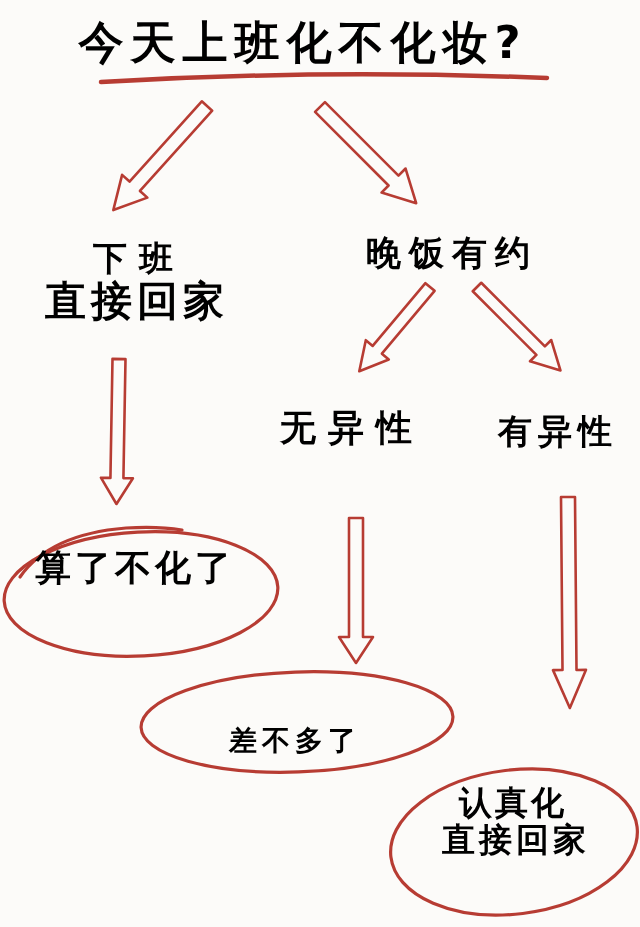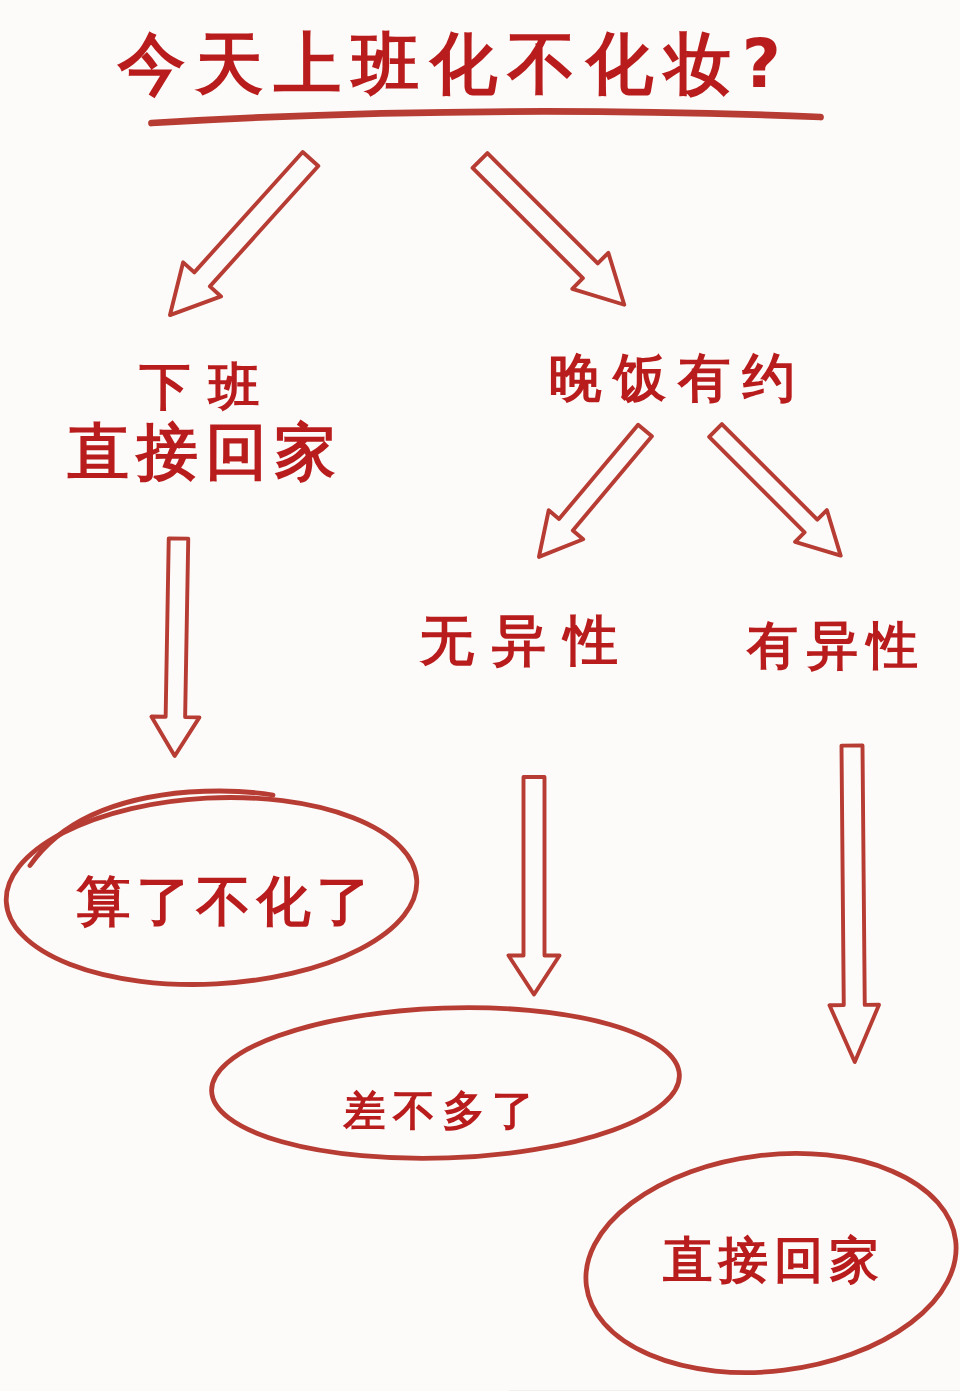--- a/index.html
+++ b/index.html
@@ -5,30 +5,30 @@
   html,body{margin:0;padding:0;background:#e9e7e4;}
   .canvas{
     position:relative;width:640px;height:927px;overflow:hidden;
     background:#fcfbf9;
     font-family:"DejaVu Sans",sans-serif;
   }
   .strokes{position:absolute;left:0;top:0;z-index:1;}
   .label{
     position:absolute;z-index:2;
     transform:translateX(-50%);
-    color:#b91c1c;font-weight:700;line-height:1;
+    color:#000000;font-weight:700;line-height:1;
     white-space:nowrap;text-align:center;
   }
   .title{left:303px;top:20px;font-size:45px;letter-spacing:7px;}
   .go-home-1{left:139px;top:241px;font-size:34px;letter-spacing:12px;}
   .go-home-2{left:137px;top:281px;font-size:41px;letter-spacing:5px;}
   .dinner{left:452px;top:236px;font-size:35px;letter-spacing:8px;}
   .no-opp{left:352px;top:410px;font-size:36px;letter-spacing:12px;}
   .with-opp{left:558px;top:414px;font-size:34px;letter-spacing:6px;text-align:right;}
-  .no-makeup{left:135px;top:584px;font-size:36px;letter-spacing:4px;margin-left:16px;}
+  .no-makeup{left:135px;top:550px;font-size:36px;letter-spacing:4px;}
   .lipstick-1{left:303px;top:686px;font-size:35px;letter-spacing:6px;}
   .lipstick-2{left:295px;top:727px;font-size:28px;letter-spacing:5px;}
   .full-1{left:513px;top:786px;font-size:33px;letter-spacing:3px;}
   .full-2{left:516px;top:823px;font-size:33px;letter-spacing:4px;}
   .full-3{left:513px;top:866px;font-size:32px;letter-spacing:6px;}
   svg .red-line{stroke:#b73c33;fill:none;stroke-linejoin:round;stroke-linecap:round;}
   svg .arrow{stroke-width:2.6;fill:#fcfbf9;}
   svg .oval{stroke-width:3.2;}
   svg .underline{stroke-width:4.5;}
 </style>
@@ -64,15 +64,16 @@
 
   <div class="label dinner">晚饭有约</div>
 
   <div class="label no-opp">无异性</div>
   <div class="label with-opp">有异性</div>
 
   <div class="label no-makeup">算了不化了</div>
 
   <div class="label lipstick-2">差不多了</div>
 
+  <div class="label full-1">认真化</div>
   <div class="label full-2">直接回家</div>
 
 </div>
 
 </body></html>

